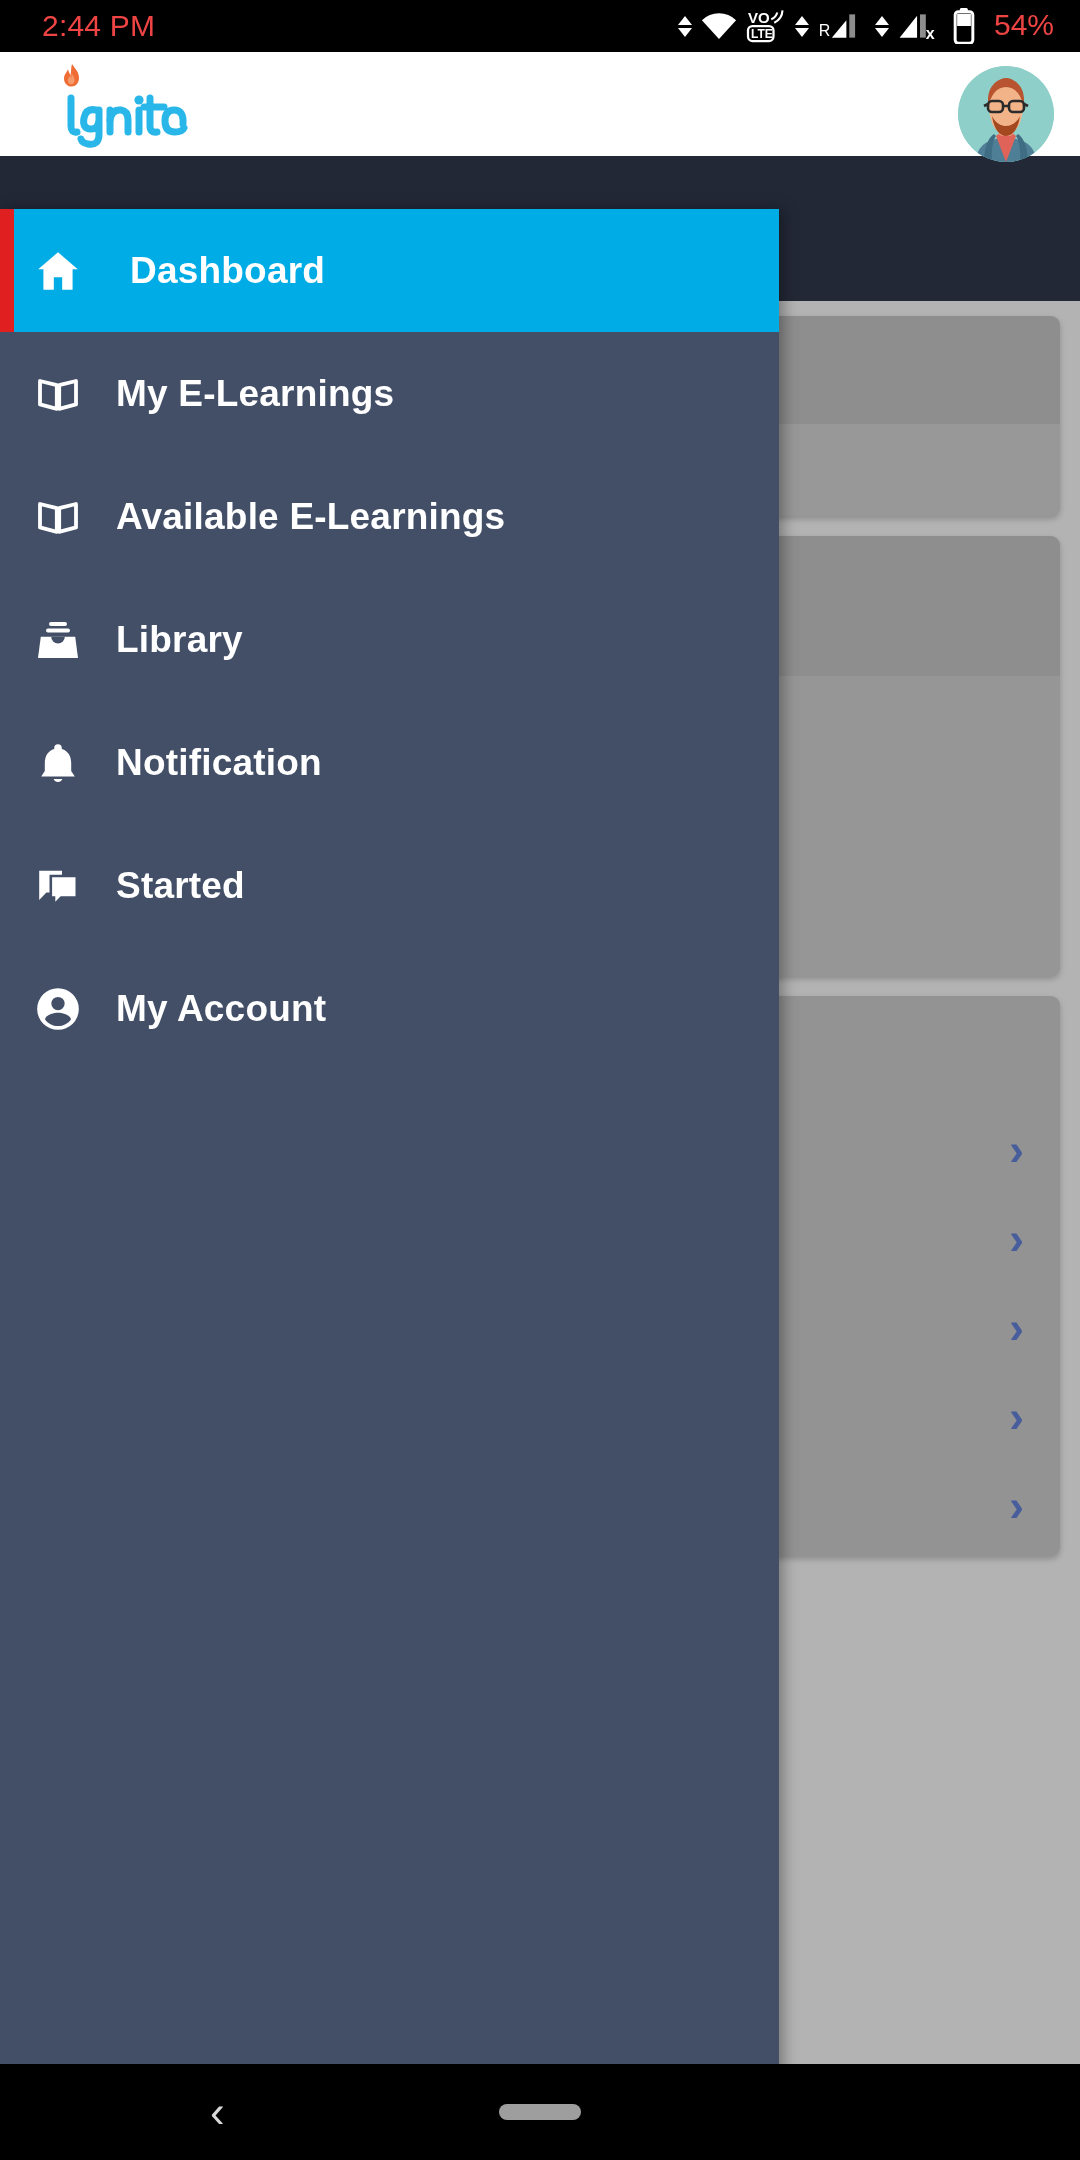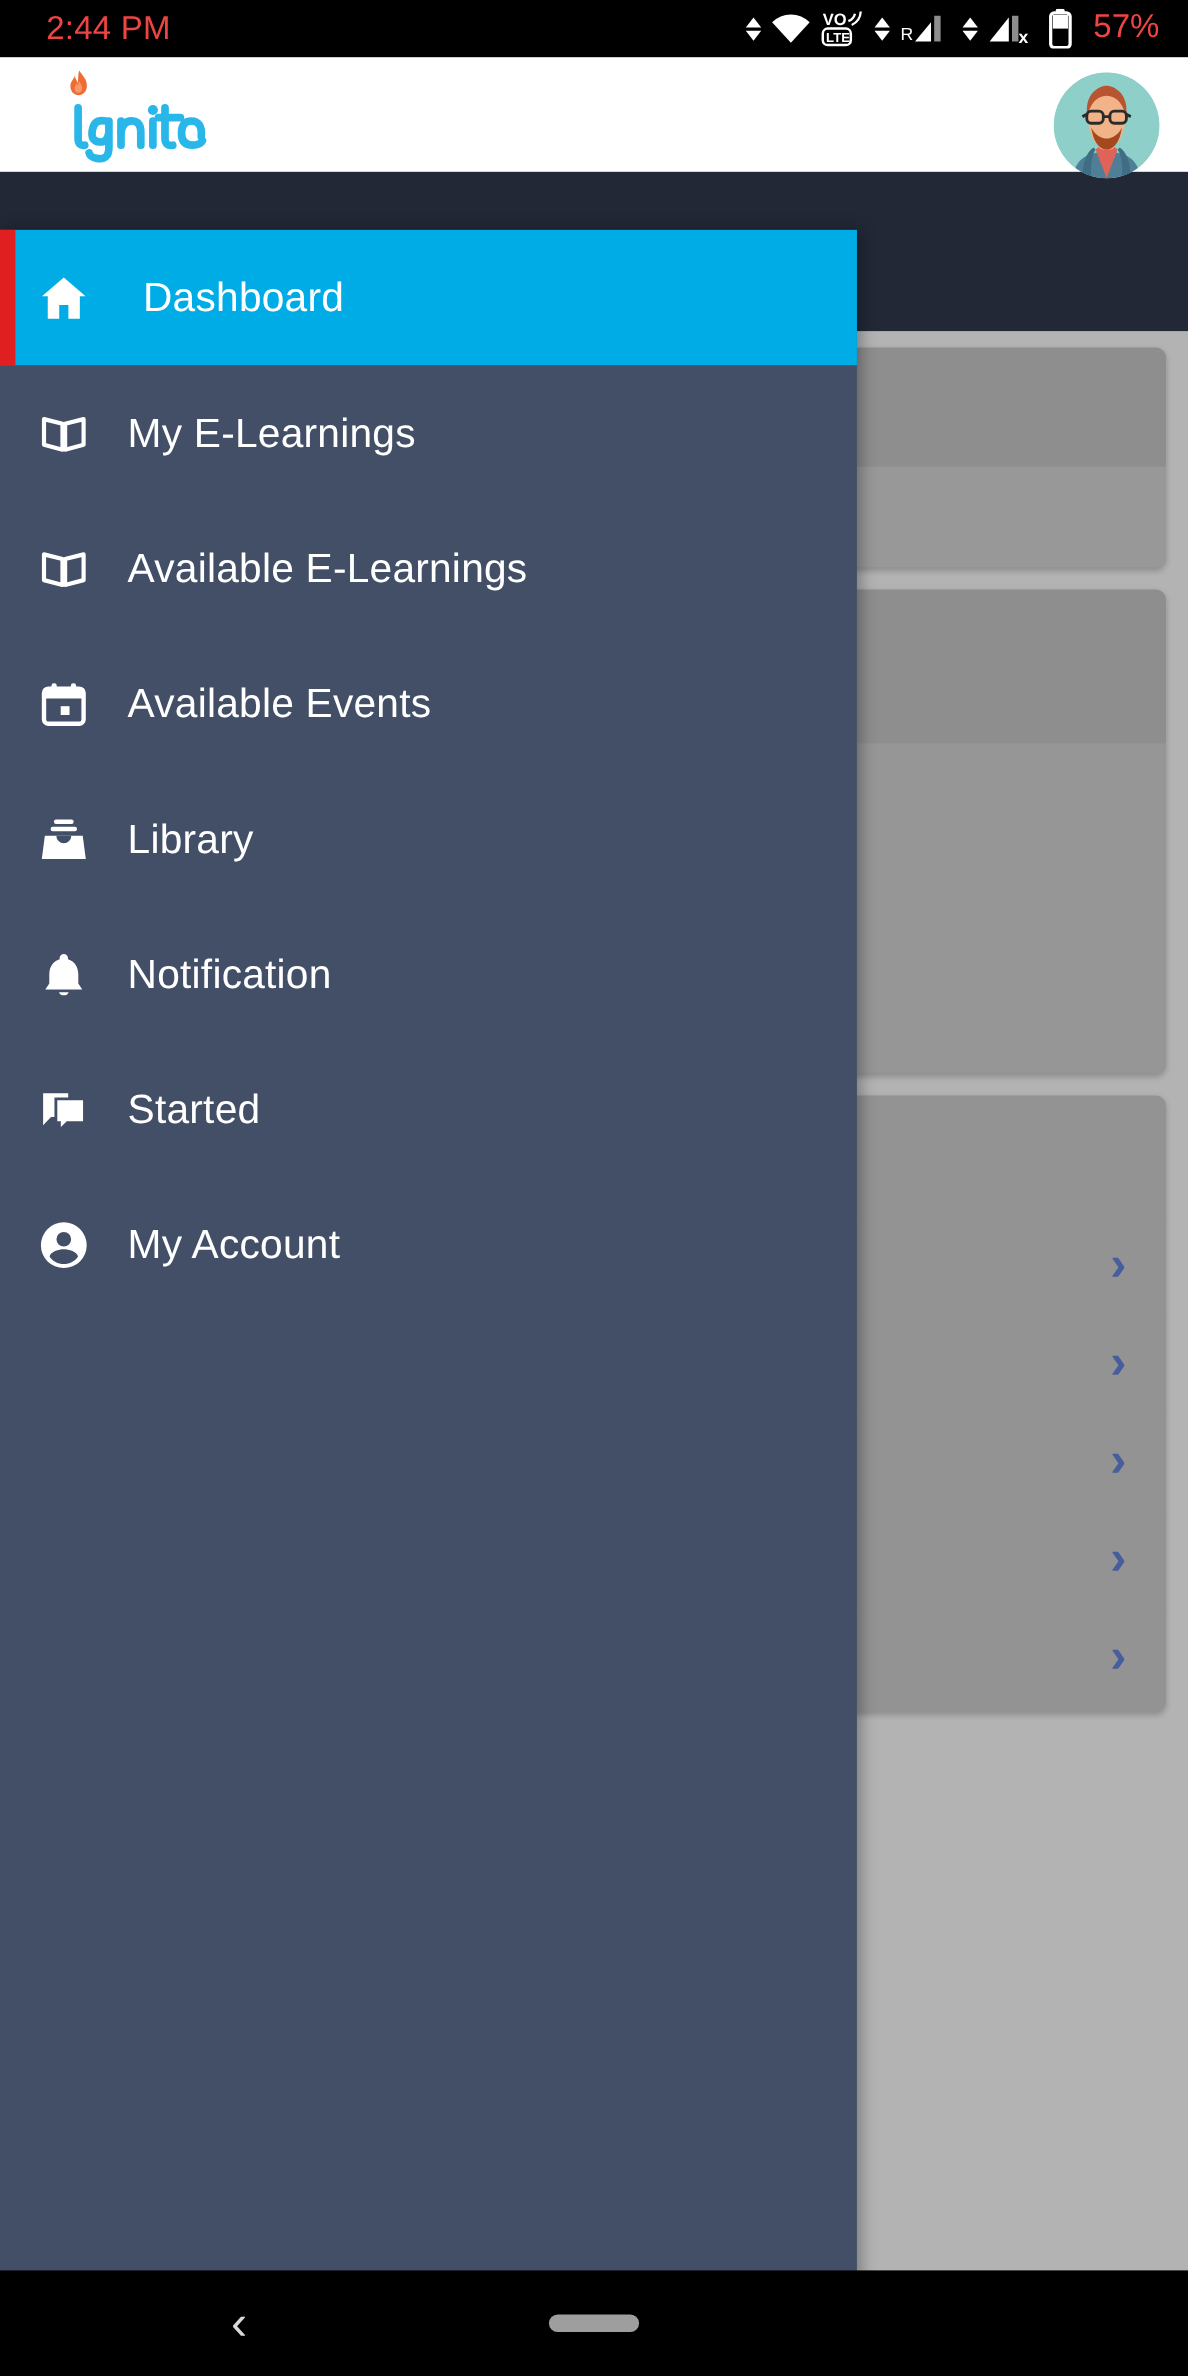--- a/index.html
+++ b/index.html
@@ -67,21 +67,21 @@
     height:123px; width:779px; padding-left:0;
   }
   .nav-item.active{ background:#00ace6; height:123px; }
   .nav-item.active .redbar{
     position:absolute; left:0; top:0; width:14px; height:123px; background:#e02020;
   }
   .nav-ico{
     width:116px; min-width:116px; display:flex; align-items:center; justify-content:center;
     color:#fff;
   }
-  .nav-label{ color:#ffffff; font-size:37px; font-weight:400; letter-spacing:.2px; }
+  .nav-label{ color:#ffffff; font-size:37px; font-weight:700; letter-spacing:.2px; }
   .nav-item.active .nav-label{ margin-left:14px; }
 
   
   .sysnav{
     position:absolute; left:0; bottom:0; width:1080px; height:96px; background:#000;
     display:flex; align-items:center; justify-content:center;
   }
   .sys-back{ position:absolute; left:210px; color:#d8d8d8; font-size:44px; line-height:1; }
   .sys-pill{ width:82px; height:16px; border-radius:8px; background:#9e9e9e; }
 </style>
@@ -190,32 +190,20 @@
       <div class="nav-ico">
         <svg width="48" height="48" viewBox="0 0 24 24" fill="none" stroke="#fff" stroke-width="1.9" stroke-linejoin="round">
           <path d="M3 5.5 L11.4 7.6 V19.4 L3 17.2 Z"></path>
             <path d="M21 5.5 L12.6 7.6 V19.4 L21 17.2 Z"></path>
         </svg>
       </div>
       <div class="nav-label">Available E-Learnings</div>
     </div>
 
 
-    <div class="nav-item">
-      <div class="nav-ico">
-        <svg width="48" height="48" viewBox="0 0 24 24">
-          <rect x="3" y="5" width="18" height="16" rx="2" fill="none" stroke="#fff" stroke-width="2"></rect>
-          <rect x="3" y="5" width="18" height="4.5" fill="#fff"></rect>
-          <rect x="6.4" y="2.6" width="2.4" height="4" rx="1.1" fill="#fff"></rect>
-          <rect x="15.2" y="2.6" width="2.4" height="4" rx="1.1" fill="#fff"></rect>
-          <rect x="10.6" y="13" width="4" height="4" fill="#fff"></rect>
-        </svg>
-      </div>
-      <div class="nav-label">Available Events</div>
-    </div>
 
     <div class="nav-item">
       <div class="nav-ico">
         <svg width="48" height="48" viewBox="0 0 24 24" fill="#fff">
           <rect x="7.5" y="3" width="9" height="2" rx="1"></rect>
           <rect x="6" y="6.3" width="12" height="2" rx="1"></rect>
           <path d="M3.4 10.4 L20.6 10.4 L22 21 H2 Z"></path>
           <path d="M8.6 10.4 A3.4 3.4 0 0 0 15.4 10.4 Z" fill="#434f67"></path>
         </svg>
       </div>
@@ -295,21 +283,21 @@
           <text x="19" y="20" font-family="Liberation Sans, sans-serif" font-size="11" font-weight="700" fill="#fff">x</text>
         </svg>
       </span>
       <span class="sb-icn">
         <svg width="26" height="36" viewBox="0 0 14 22" fill="#fff">
           <rect x="4.4" y="0" width="5" height="2.2" rx="1"></rect>
           <rect x="1.6" y="2.2" width="10.8" height="19.4" rx="2" fill="none" stroke="#fff" stroke-width="1.8"></rect>
           <rect x="2.8" y="3.4" width="8.4" height="7.6" fill="#fff"></rect>
         </svg>
       </span>
-      <span class="sb-pct">57%</span>
+      <span class="sb-pct">54%</span>
     </div>
   </div>
 
   <div class="sysnav">
     <div class="sys-back">‹</div>
     <div class="sys-pill"></div>
   </div>
 
 </div>
 

